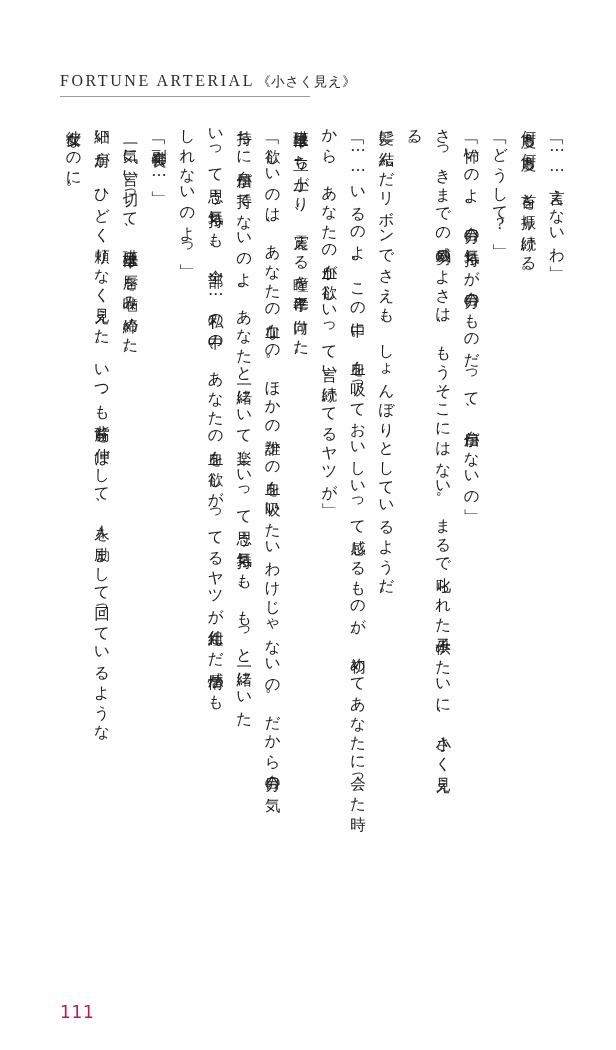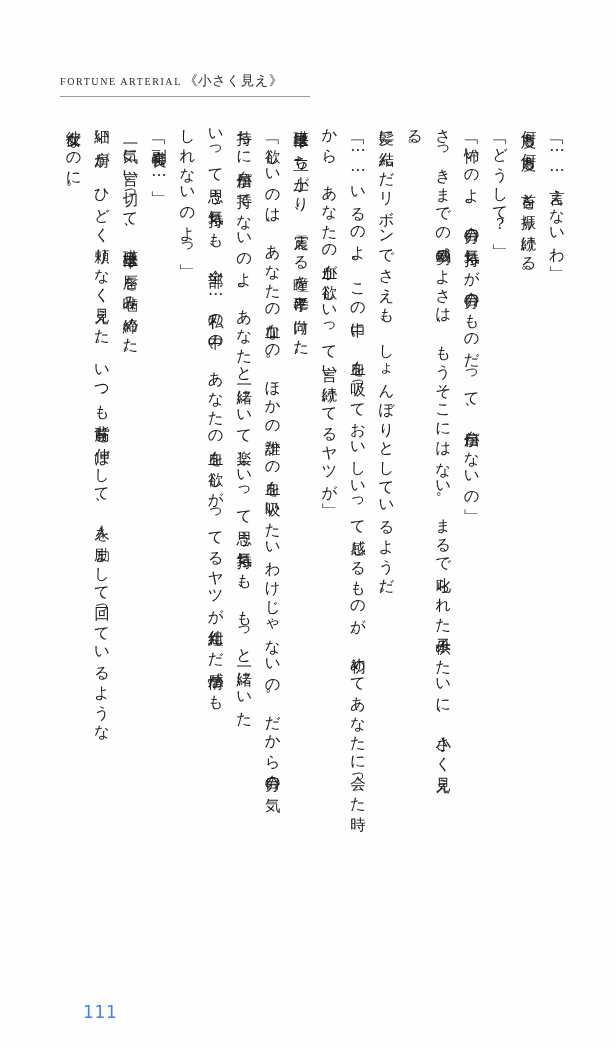--- a/index.html
+++ b/index.html
@@ -24,21 +24,21 @@
     top: 72px;
     left: 60px;
     right: 60px;
     height: 22px;
     display: flex;
     align-items: baseline;
     letter-spacing: 0.08em;
   }
   .header-series {
     font-family: "Liberation Serif", serif;
-    font-size: 10px;
+    font-size: 16px;
     color: #2a2a2a;
     letter-spacing: 0.16em;
   }
   .header-volume {
     font-family: "DejaVu Serif", serif;
     font-size: 13.5px;
     color: #2a2a2a;
     margin-left: 2px;
     letter-spacing: 0.04em;
   }
@@ -77,23 +77,22 @@
   }
   .col.indent {
     padding-top: 17px;
   }
   .folio {
     position: absolute;
     left: 60px;
     bottom: 28px;
     font-family: "DejaVu Sans", sans-serif;
     font-size: 17px;
-    color: #3b82f6;
+    color: #be185d;
     letter-spacing: 0.04em;
-    margin-left: 23px;
   }
 </style>
 </head>
 <body>
 
 <div class="page">
 
   <div class="header">
     <span class="header-series">FORTUNE ARTERIAL</span>
     <span class="header-volume">《小さく見え》</span>

